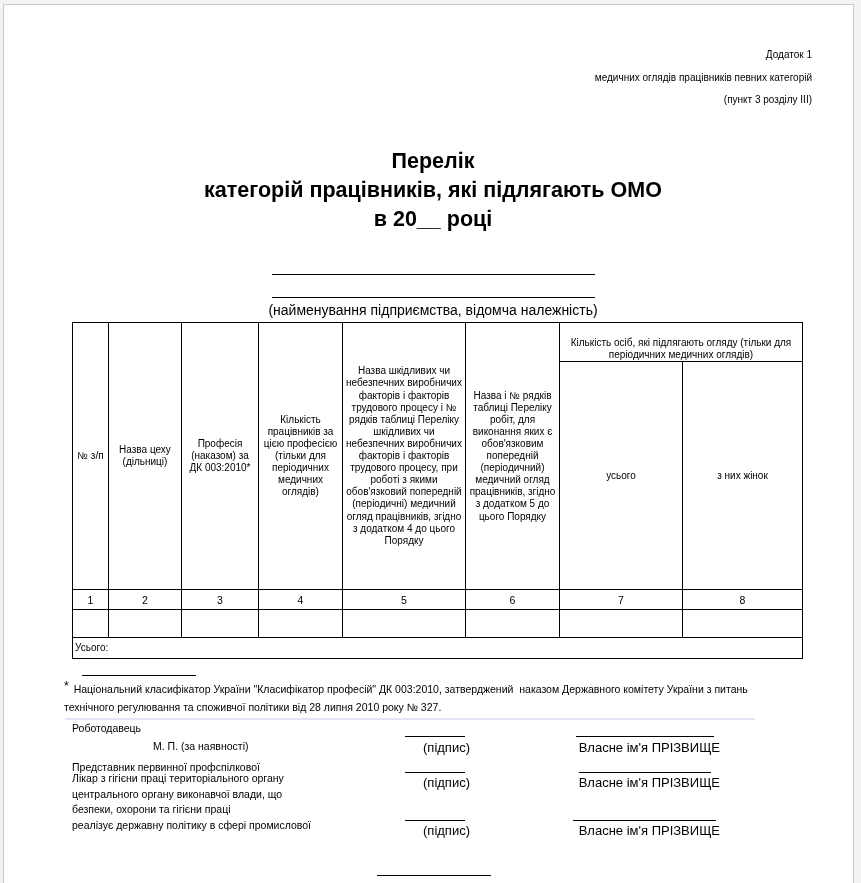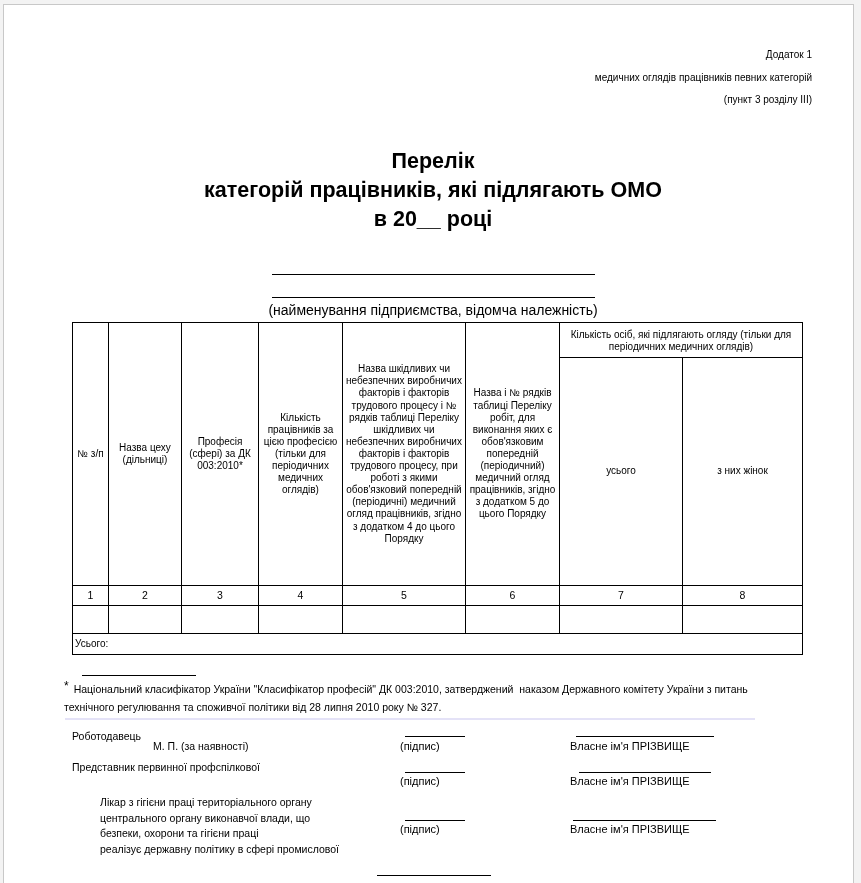--- a/index.html
+++ b/index.html
@@ -45,21 +45,21 @@
     .blank-row td { height: 27px; }
     .total-row td { height: 20px; text-align: left !important; padding-left: 6px; }
     .foot-rule { position: absolute; left: 82px; top: 675px; width: 114px; height: 1px; background: #000; }
     .footnote {
       position: absolute; left: 64px; top: 680px; width: 720px;
       font-size: 10.5px; line-height: 18px;
     }
     .footnote .star { font-size: 12px; vertical-align: top; margin-right: 5px; position: relative; top: -3px; }
     .sep { position: absolute; left: 65px; top: 718px; width: 690px; height: 2px; background: #e4e2f7; }
     .sig-label { position: absolute; font-size: 10.5px; line-height: 15.5px; }
-    .sig-cap { position: absolute; font-size: 11px; text-align: left; }
+    .sig-cap { position: absolute; font-size: 13px; text-align: right; }
   </style>
 </head>
 <body>
 
 <div class="page"></div>
 
 <div class="annex">
   <div>Додаток 1</div>
   <div>медичних оглядів працівників певних категорій</div>
   <div>(пункт 3 розділу III)</div>
@@ -83,25 +83,25 @@
       <col style="width:84px">
     <col style="width:123px">
       <col style="width:94px">
       <col style="width:123px">
       <col style="width:120px">
   </colgroup>
   <tbody>
       <tr style="height:35px">
     <td rowspan="2">№ з/п</td>
     <td rowspan="2">Назва цеху (дільниці)</td>
-    <td rowspan="2">Професія (сфері) за ДК 003:2010*</td>
+    <td rowspan="2">Професія (наказом) за ДК 003:2010*</td>
     <td rowspan="2">Кількість працівників за цією професією (тільки для періодичних медичних оглядів)</td>
     <td rowspan="2">Назва шкідливих чи небезпечних виробничих факторів і факторів трудового процесу і № рядків таблиці Переліку шкідливих чи небезпечних виробничих факторів і факторів трудового процесу, при роботі з якими обов'язковий попередній (періодичні) медичний огляд працівників, згідно з додатком 4 до цього Порядку</td>
     <td rowspan="2">Назва і № рядків таблиці Переліку робіт, для виконання яких є обов'язковим попередній (періодичний) медичний огляд працівників, згідно з додатком 5 до цього Порядку</td>
-    <td colspan="2" style="vertical-align:top; padding-top:6px;">Кількість осіб, які підлягають огляду (тільки для періодичних медичних оглядів)</td>
+    <td colspan="2" style="vertical-align:top; padding-top:14px;">Кількість осіб, які підлягають огляду (тільки для періодичних медичних оглядів)</td>
   </tr>
   <tr style="height:228px">
     <td>усього</td>
     <td>з них жінок</td>
   </tr>
   <tr class="num-row">
     <td>1</td>
     <td>2</td>
     <td>3</td>
     <td>4</td>
@@ -125,36 +125,36 @@
   </tr>
 </tbody>
   </table>
 
 <div class="foot-rule"></div>
 <div class="footnote">
   <span class="star">*</span><span>Національний класифікатор України "Класифікатор професій" ДК 003:2010, </span><span style="font-weight:normal">затверджений</span><span style="white-space:pre-wrap">  наказом Державного комітету України з питань технічного регулювання та споживчої політики від 28 липня 2010 року № 327.</span>
 </div>
 <div class="sep"></div>
 
-<div class="sig-label" style="left:72px; top:721px;margin-top:8px;">Роботодавець</div>
+<div class="sig-label" style="left:72px; top:721px;">Роботодавець</div>
 <div class="sig-label" style="left:153px; top:739px;">М. П. (за наявності)</div>
 <div class="line" style="left:405px; top:736px; width:60px;"></div>
 <div class="sig-cap" style="left:400px; top:740px; width:70px;">(підпис)</div>
 <div class="line" style="left:576px; top:736px; width:138px;"></div>
 <div class="sig-cap" style="left:570px; top:740px; width:150px;">Власне ім'я ПРІЗВИЩЕ</div>
 
 <div class="sig-label" style="left:72px; top:760px;">
   <div>Представник первинної профспілкової</div>
 </div>
 <div class="line" style="left:405px; top:772px; width:60px;"></div>
 <div class="sig-cap" style="left:400px; top:775px; width:70px;">(підпис)</div>
 <div class="line" style="left:579px; top:772px; width:132px;"></div>
 <div class="sig-cap" style="left:570px; top:775px; width:150px;">Власне ім'я ПРІЗВИЩЕ</div>
 
-<div class="sig-label" style="left:72px; top:795px;margin-left:28px;">
+<div class="sig-label" style="left:72px; top:771px;">
   <div>Лікар з гігієни праці територіального органу</div>
   <div>центрального органу виконавчої влади, що</div>
   <div>безпеки, охорони та гігієни праці</div>
   <div>реалізує державну політику в сфері промислової</div>
 </div>
 <div class="line" style="left:405px; top:820px; width:60px;"></div>
 <div class="sig-cap" style="left:400px; top:823px; width:70px;">(підпис)</div>
 <div class="line" style="left:573px; top:820px; width:143px;"></div>
 <div class="sig-cap" style="left:570px; top:823px; width:150px;">Власне ім'я ПРІЗВИЩЕ</div>
 

